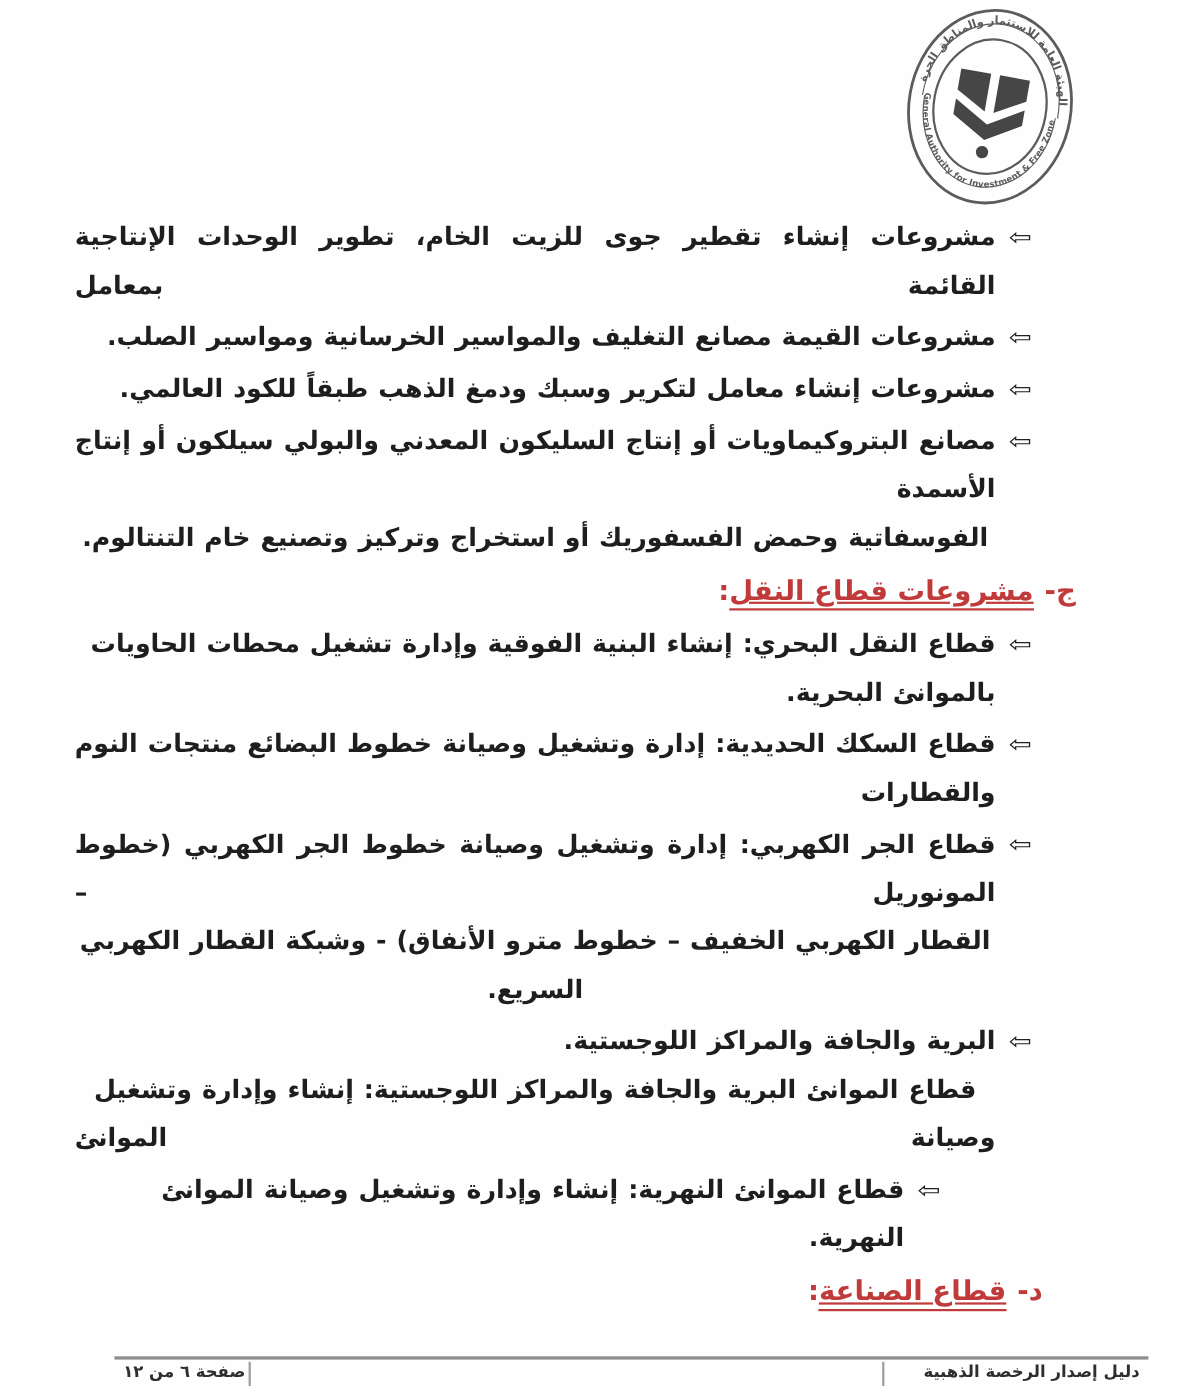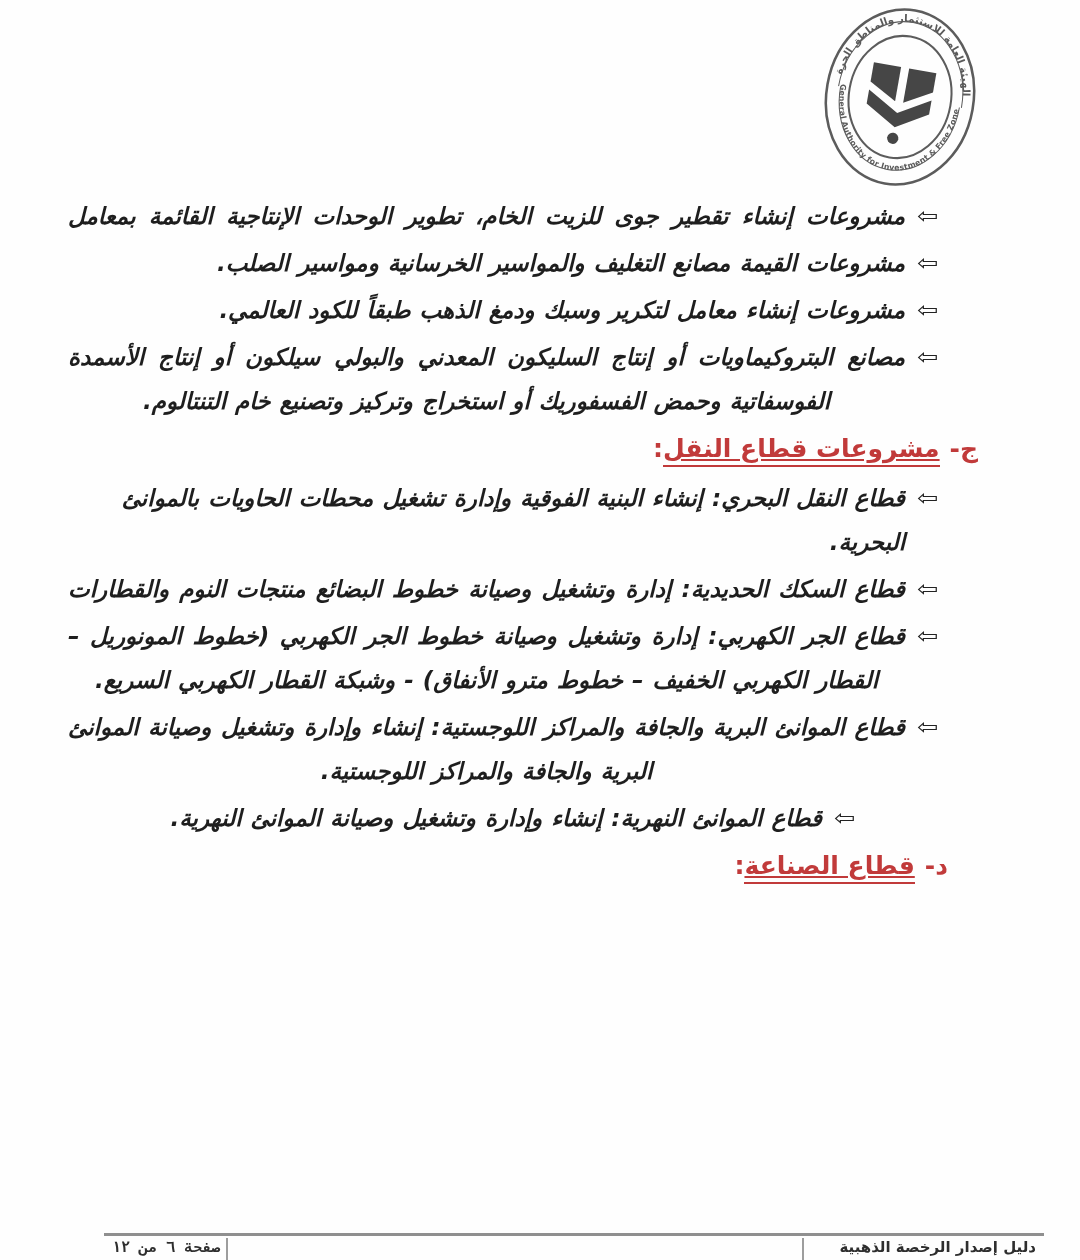--- a/index.html
+++ b/index.html
@@ -13,32 +13,32 @@
   .logo svg{width:100%;height:100%;}
   
   .content{position:absolute;top:194px;right:100px;left:68px;}
   .item{display:flex;align-items:flex-start;margin:0 42px 3px 0;}
   .marker{
     flex:0 0 auto;font-size:25px;line-height:44px;font-weight:400;
     color:#222;margin-left:12px;transform:scaleY(.85);
   }
   .text{flex:1 1 auto;}
   .line{font-size:23px;line-height:44px;font-weight:700;text-align:right;
-        letter-spacing:0px;word-spacing:1px;font-style:italic;}
+        letter-spacing:0px;word-spacing:1px;}
   .line.just{text-align:justify;text-align-last:justify;}
   .text .line:nth-child(2){text-align:center;}
   .heading{margin:2px 2px 4px 0;font-size:25px;line-height:46px;font-weight:700;}
   .heading .h-underline{border-bottom:2.5px solid currentColor;padding-bottom:2px;text-decoration:underline;}
   .heading .h-prefix{margin-left:10px;}
   
   .footer-rule{position:absolute;top:1233px;left:104px;right:36px;
                border-top:3px solid #8f8f8f;}
   .footer-text{position:absolute;top:1238px;font-size:15px;font-weight:700;color:#2e2e2e;}
   .footer-right{right:44px;}
-  .footer-left{left:112px;font-family:Liberation Mono, monospace;}
+  .footer-left{left:112px;}
   .footer-tick{position:absolute;top:1238px;height:22px;width:2px;background:#9d9d9d;}
   .tick-a{left:226px;}
   .tick-b{left:802px;}
 </style>
 </head>
 <body>
 
 <div class="page">
 
   <div class="logo">
@@ -117,22 +117,22 @@
       <span class="marker">⇦</span>
       <div class="text">
         <div class="line just">قطاع الجر الكهربي: إدارة وتشغيل وصيانة خطوط الجر الكهربي (خطوط المونوريل –</div>
         <div class="line">القطار الكهربي الخفيف – خطوط مترو الأنفاق) - وشبكة القطار الكهربي السريع.</div>
       </div>
     </div>
 
     <div class="item">
       <span class="marker">⇦</span>
       <div class="text">
+        <div class="line">البرية والجافة والمراكز اللوجستية.</div>
         <div class="line just">قطاع الموانئ البرية والجافة والمراكز اللوجستية: إنشاء وإدارة وتشغيل وصيانة الموانئ</div>
-        <div class="line">البرية والجافة والمراكز اللوجستية.</div>
       </div>
     </div>
 
     <div class="item" style="margin-right:125px">
       <span class="marker">⇦</span>
       <div class="text">
         <div class="line">قطاع الموانئ النهرية: إنشاء وإدارة وتشغيل وصيانة الموانئ النهرية.</div>
       </div>
     </div>
 

